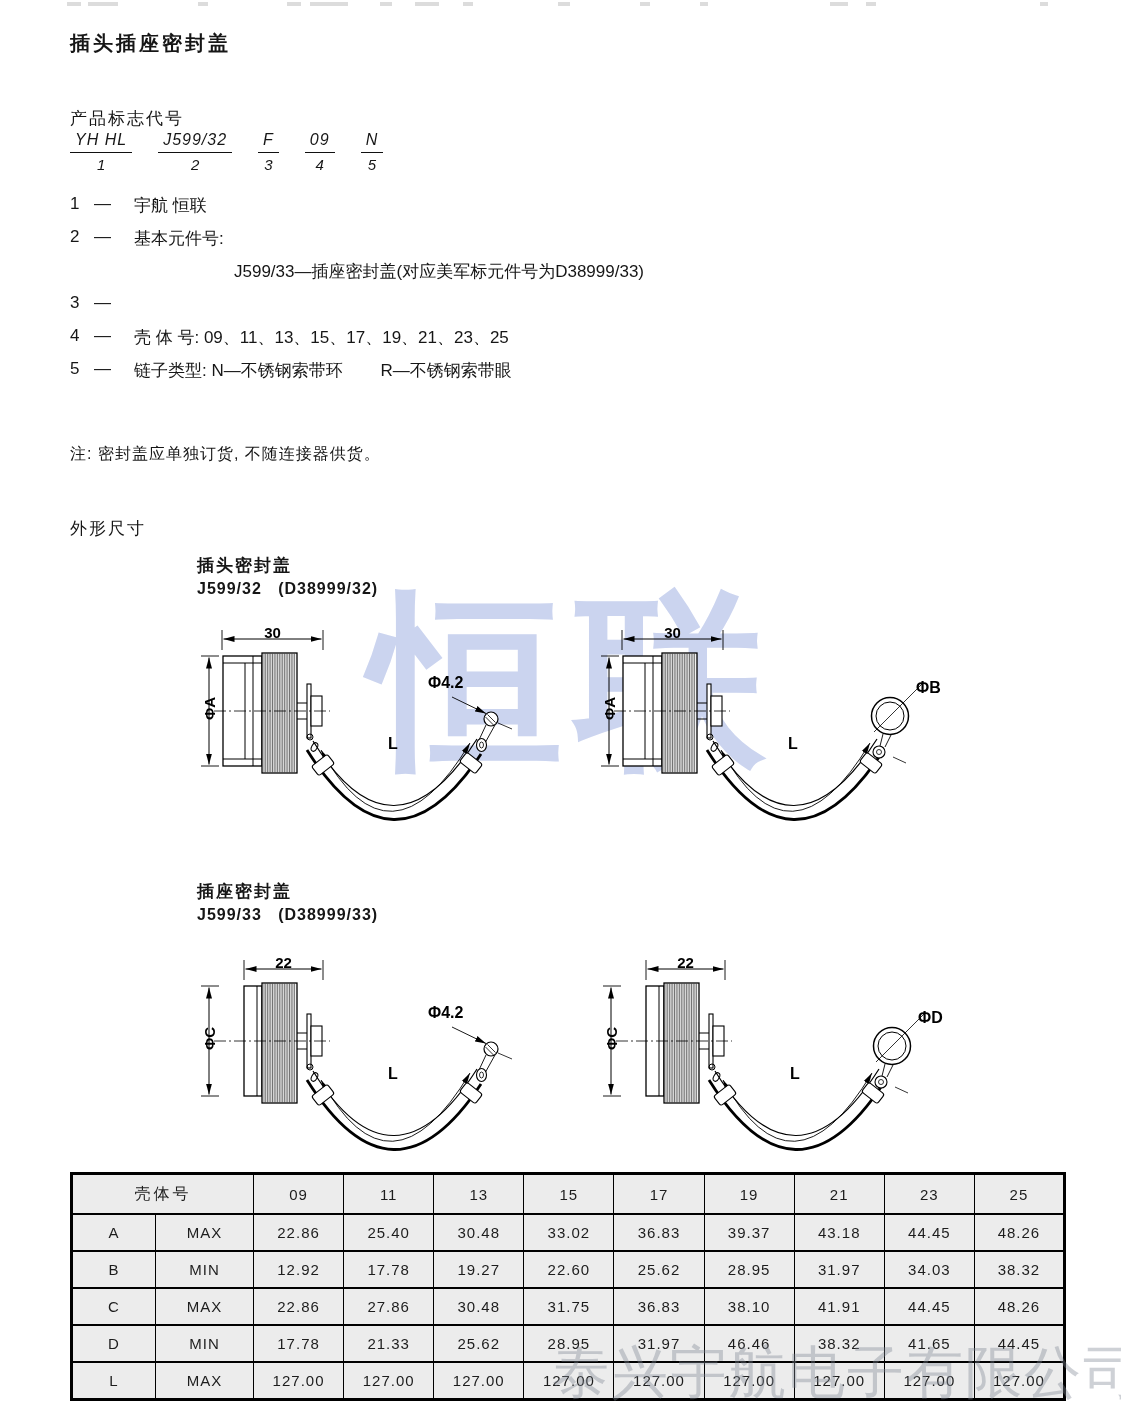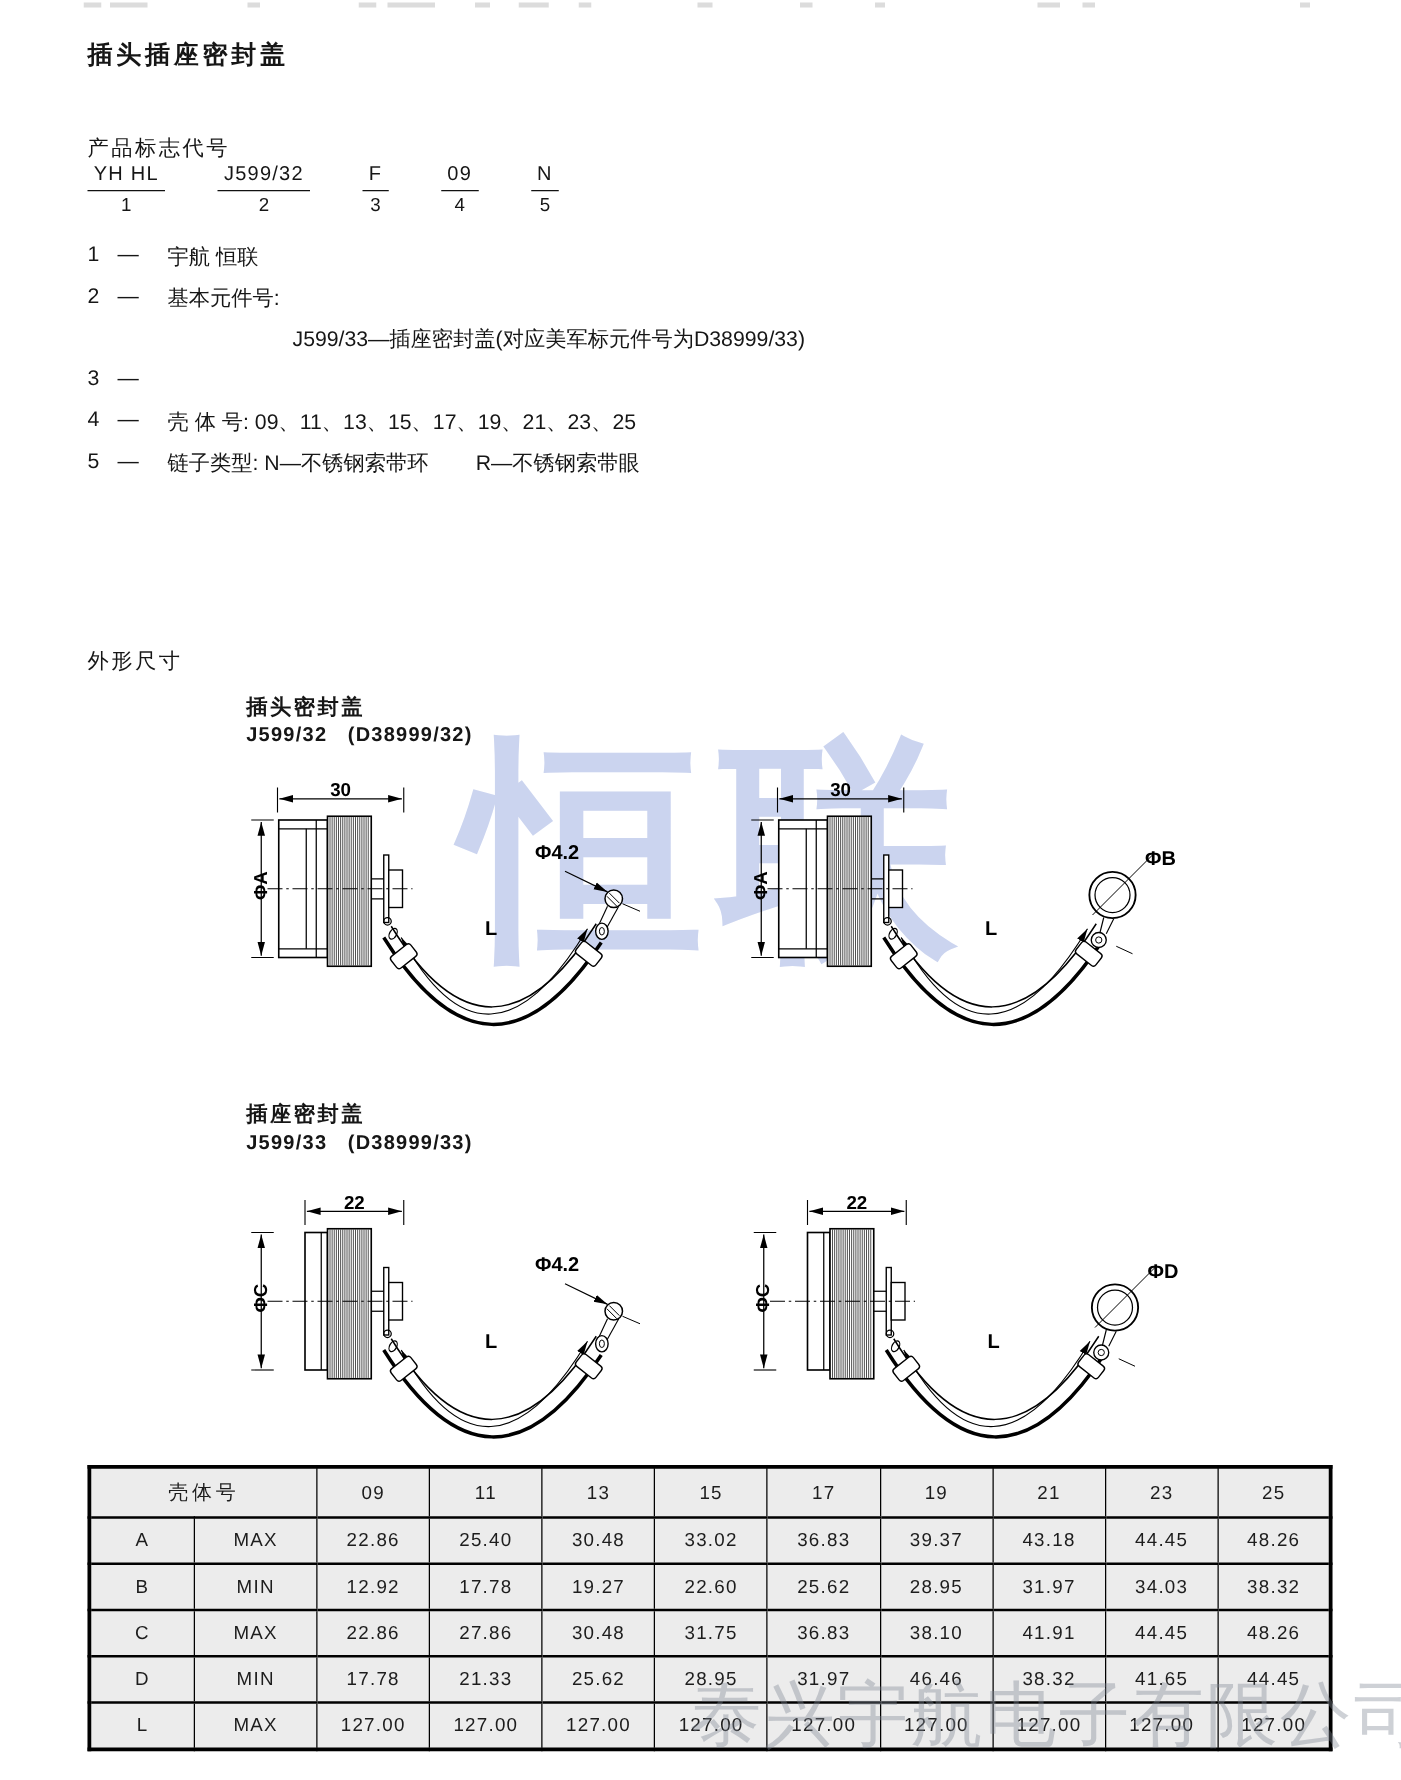--- a/index.html
+++ b/index.html
@@ -9,21 +9,21 @@
   .top-remnant i{position:absolute;top:2px;height:4px;background:#bfbfbf;opacity:.55;display:block;}
   
   .wm{position:absolute;line-height:1;white-space:nowrap;pointer-events:none;}
   .wm-center{left:372px;top:585px;font-size:190px;letter-spacing:14px;color:#cbd4ef;z-index:0;font-weight:600;}
   .wm-bottom{left:552px;top:1344px;font-size:57px;letter-spacing:2px;color:rgba(125,133,148,.38);z-index:3;}
   
   .doc-title{position:absolute;left:70px;top:30px;font-size:20px;font-weight:700;letter-spacing:3px;margin:0;text-align:center;}
   .sec-heading{position:absolute;left:70px;font-size:17px;letter-spacing:2px;margin-top:20px;}
   .h-marking{top:87px;}
   .h-outline{top:497px;}
-  .code-row{position:absolute;left:70px;top:131px;display:flex;gap:42px;}
+  .code-row{position:absolute;left:70px;top:131px;display:flex;gap:26px;font-style:italic;}
   .code-seg .code-txt{display:block;border-bottom:1.5px solid #111;padding:0 5px 3px;font-size:16px;
         letter-spacing:1px;text-align:center;white-space:pre;}
   .code-seg .code-idx{display:block;text-align:center;font-size:15px;padding-top:3px;}
   .legend{position:absolute;left:70px;top:194px;}
   .legend-line{height:33px;font-size:17px;display:flex;white-space:pre;align-items:flex-start;}
   .lg-num{width:24px;}
   .lg-dash{width:40px;}
   .legend-line.indent{padding-left:164px;}
   .note{position:absolute;left:70px;top:444px;font-size:16px;letter-spacing:1px;}
   .draw-title{position:absolute;left:197px;z-index:2;}
@@ -105,20 +105,21 @@
 
   <div class="legend">
       <div class="legend-line"><span class="lg-num">1</span><span class="lg-dash">—</span><span class="lg-text">宇航 恒联</span></div>
       <div class="legend-line"><span class="lg-num">2</span><span class="lg-dash">—</span><span class="lg-text">基本元件号:</span></div>
       <div class="legend-line indent"><span class="lg-text">J599/33—插座密封盖(对应美军标元件号为D38999/33)</span></div>
       <div class="legend-line"><span class="lg-num">3</span><span class="lg-dash">—</span></div>
       <div class="legend-line"><span class="lg-num">4</span><span class="lg-dash">—</span><span class="lg-text">壳 体 号: 09、11、13、15、17、19、21、23、25</span></div>
       <div class="legend-line"><span class="lg-num">5</span><span class="lg-dash">—</span><span class="lg-text">链子类型: N—不锈钢索带环        R—不锈钢索带眼</span></div>
     </div>
 
+  <div class="note">注: 密封盖应单独订货, 不随连接器供货。</div>
 
   <div class="sec-heading h-outline">外形尺寸</div>
 
   <div class="draw-title t1">
     <div class="dt-main">插头密封盖</div>
     <div class="dt-sub">J599/32   (D38999/32)</div>
   </div>
   <div class="view v1">
       <svg viewBox="0 0 390 235" width="390" height="235">
         <defs>

